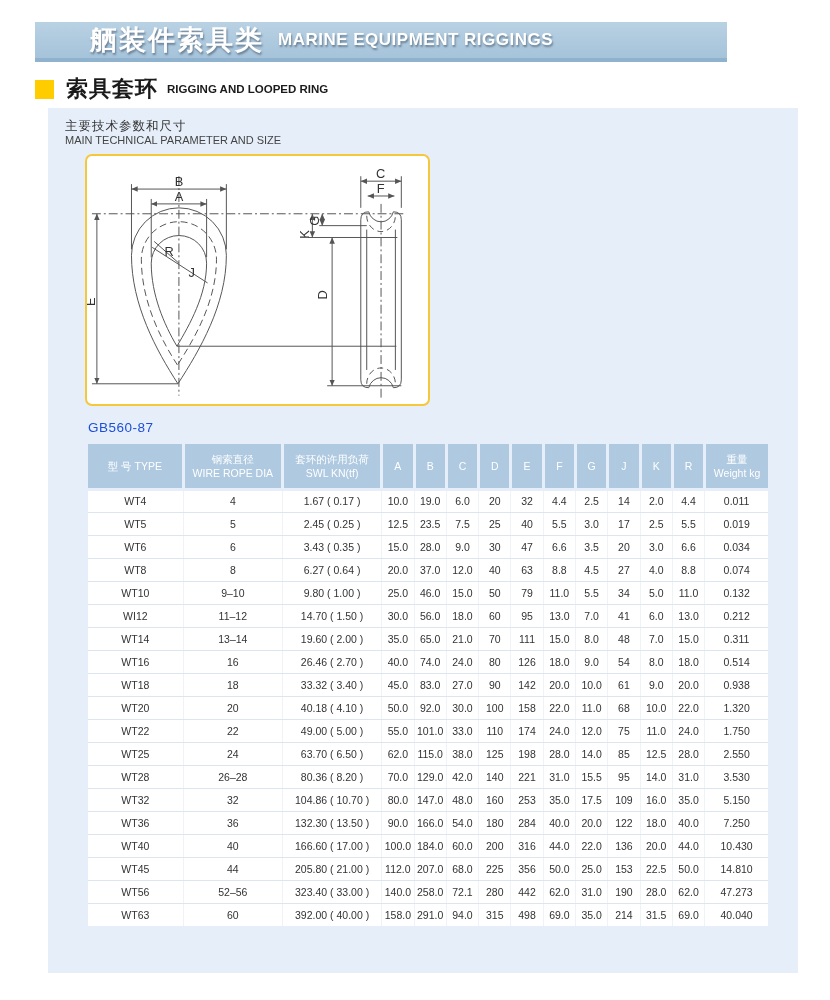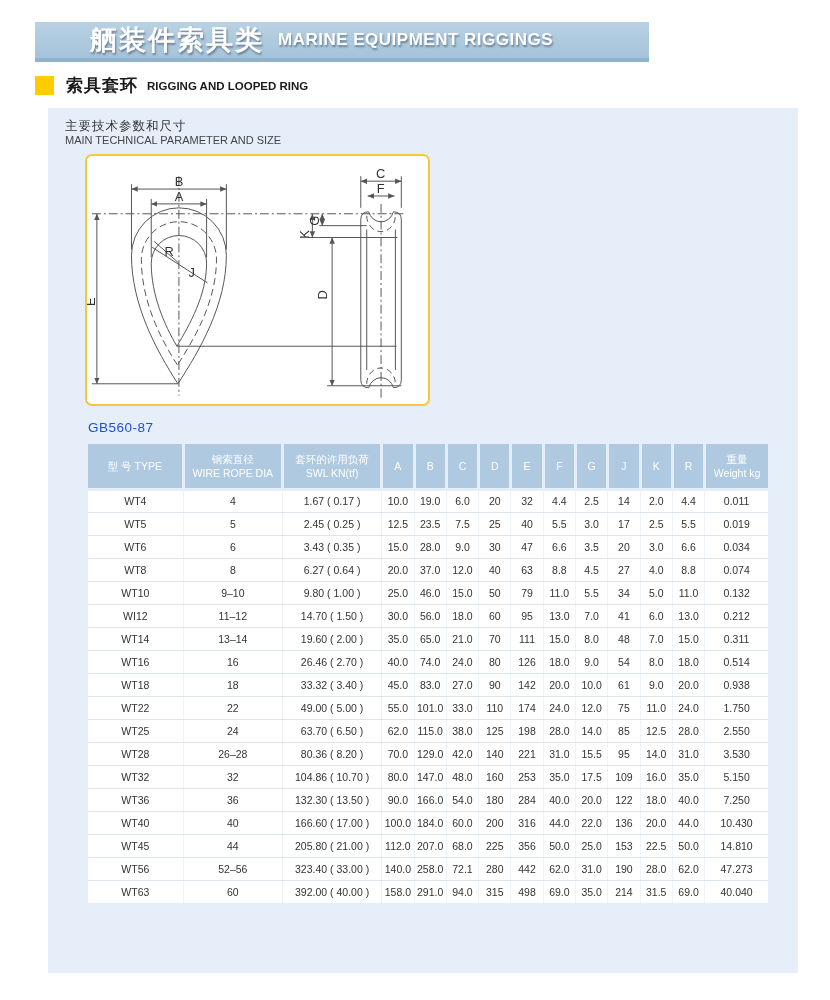--- a/index.html
+++ b/index.html
@@ -3,39 +3,39 @@
 <meta charset="utf-8">
 <style>
   * { margin:0; padding:0; box-sizing:border-box; }
   html,body { background:#ffffff; }
   body {
     width:830px; height:1000px; position:relative;
     font-family:"Liberation Sans", sans-serif; color:#333;
   }
   
   .banner {
-    position:absolute; left:35px; top:22px; width:614px; height:40px;
+    position:absolute; left:35px; top:22px; width:692px; height:40px;
     background:linear-gradient(#b9d1e3, #a5c3da);
     border-bottom:4px solid #8fb3cf;
     display:flex; align-items:center; padding-left:55px;
   }
   .banner-zh {
     font-size:27px; font-weight:bold; color:#ffffff; letter-spacing:2px;
     text-shadow:1px 2px 2px rgba(90,110,130,.8);
   }
   .banner-en {
     font-size:17px; font-weight:bold; color:#ffffff; margin-left:14px; letter-spacing:.5px;
     text-shadow:1px 2px 2px rgba(90,110,130,.8);
   }
   
   .section-row {
     position:absolute; left:35px; top:74px; display:flex; align-items:center;
   }
   .bullet { width:19px; height:19px; background:#ffcc00; display:inline-block; }
-  .sec-zh { font-size:17px; font-weight:bold; color:#1a1a1a; margin-left:12px; letter-spacing:1px; }
+  .sec-zh { font-size:22px; font-weight:bold; color:#1a1a1a; margin-left:12px; letter-spacing:1px; }
   .sec-en { font-size:11.5px; font-weight:bold; color:#1a1a1a; margin-left:9px; }
   
   .panel {
     position:absolute; left:48px; top:108px; width:750px; height:865px;
     background:#e6eff9;
     padding-left:45px;
   }
   .subtitle-zh { position:absolute; left:17px; top:10px; font-size:12.5px; color:#333; letter-spacing:1px; }
   .subtitle-en { position:absolute; left:17px; top:26px; font-size:11px; color:#444; }
   
@@ -342,20 +342,36 @@
             <td>90</td>
             <td>142</td>
             <td>20.0</td>
             <td>10.0</td>
             <td>61</td>
             <td>9.0</td>
             <td>20.0</td>
             <td>0.938</td>
           </tr>
           <tr>
+            <td>WT20</td>
+            <td>20</td>
+            <td>40.18 ( 4.10 )</td>
+            <td>50.0</td>
+            <td>92.0</td>
+            <td>30.0</td>
+            <td>100</td>
+            <td>158</td>
+            <td>22.0</td>
+            <td>11.0</td>
+            <td>68</td>
+            <td>10.0</td>
+            <td>22.0</td>
+            <td>1.320</td>
+          </tr>
+          <tr>
             <td>WT22</td>
             <td>22</td>
             <td>49.00 ( 5.00 )</td>
             <td>55.0</td>
             <td>101.0</td>
             <td>33.0</td>
             <td>110</td>
             <td>174</td>
             <td>24.0</td>
             <td>12.0</td>

